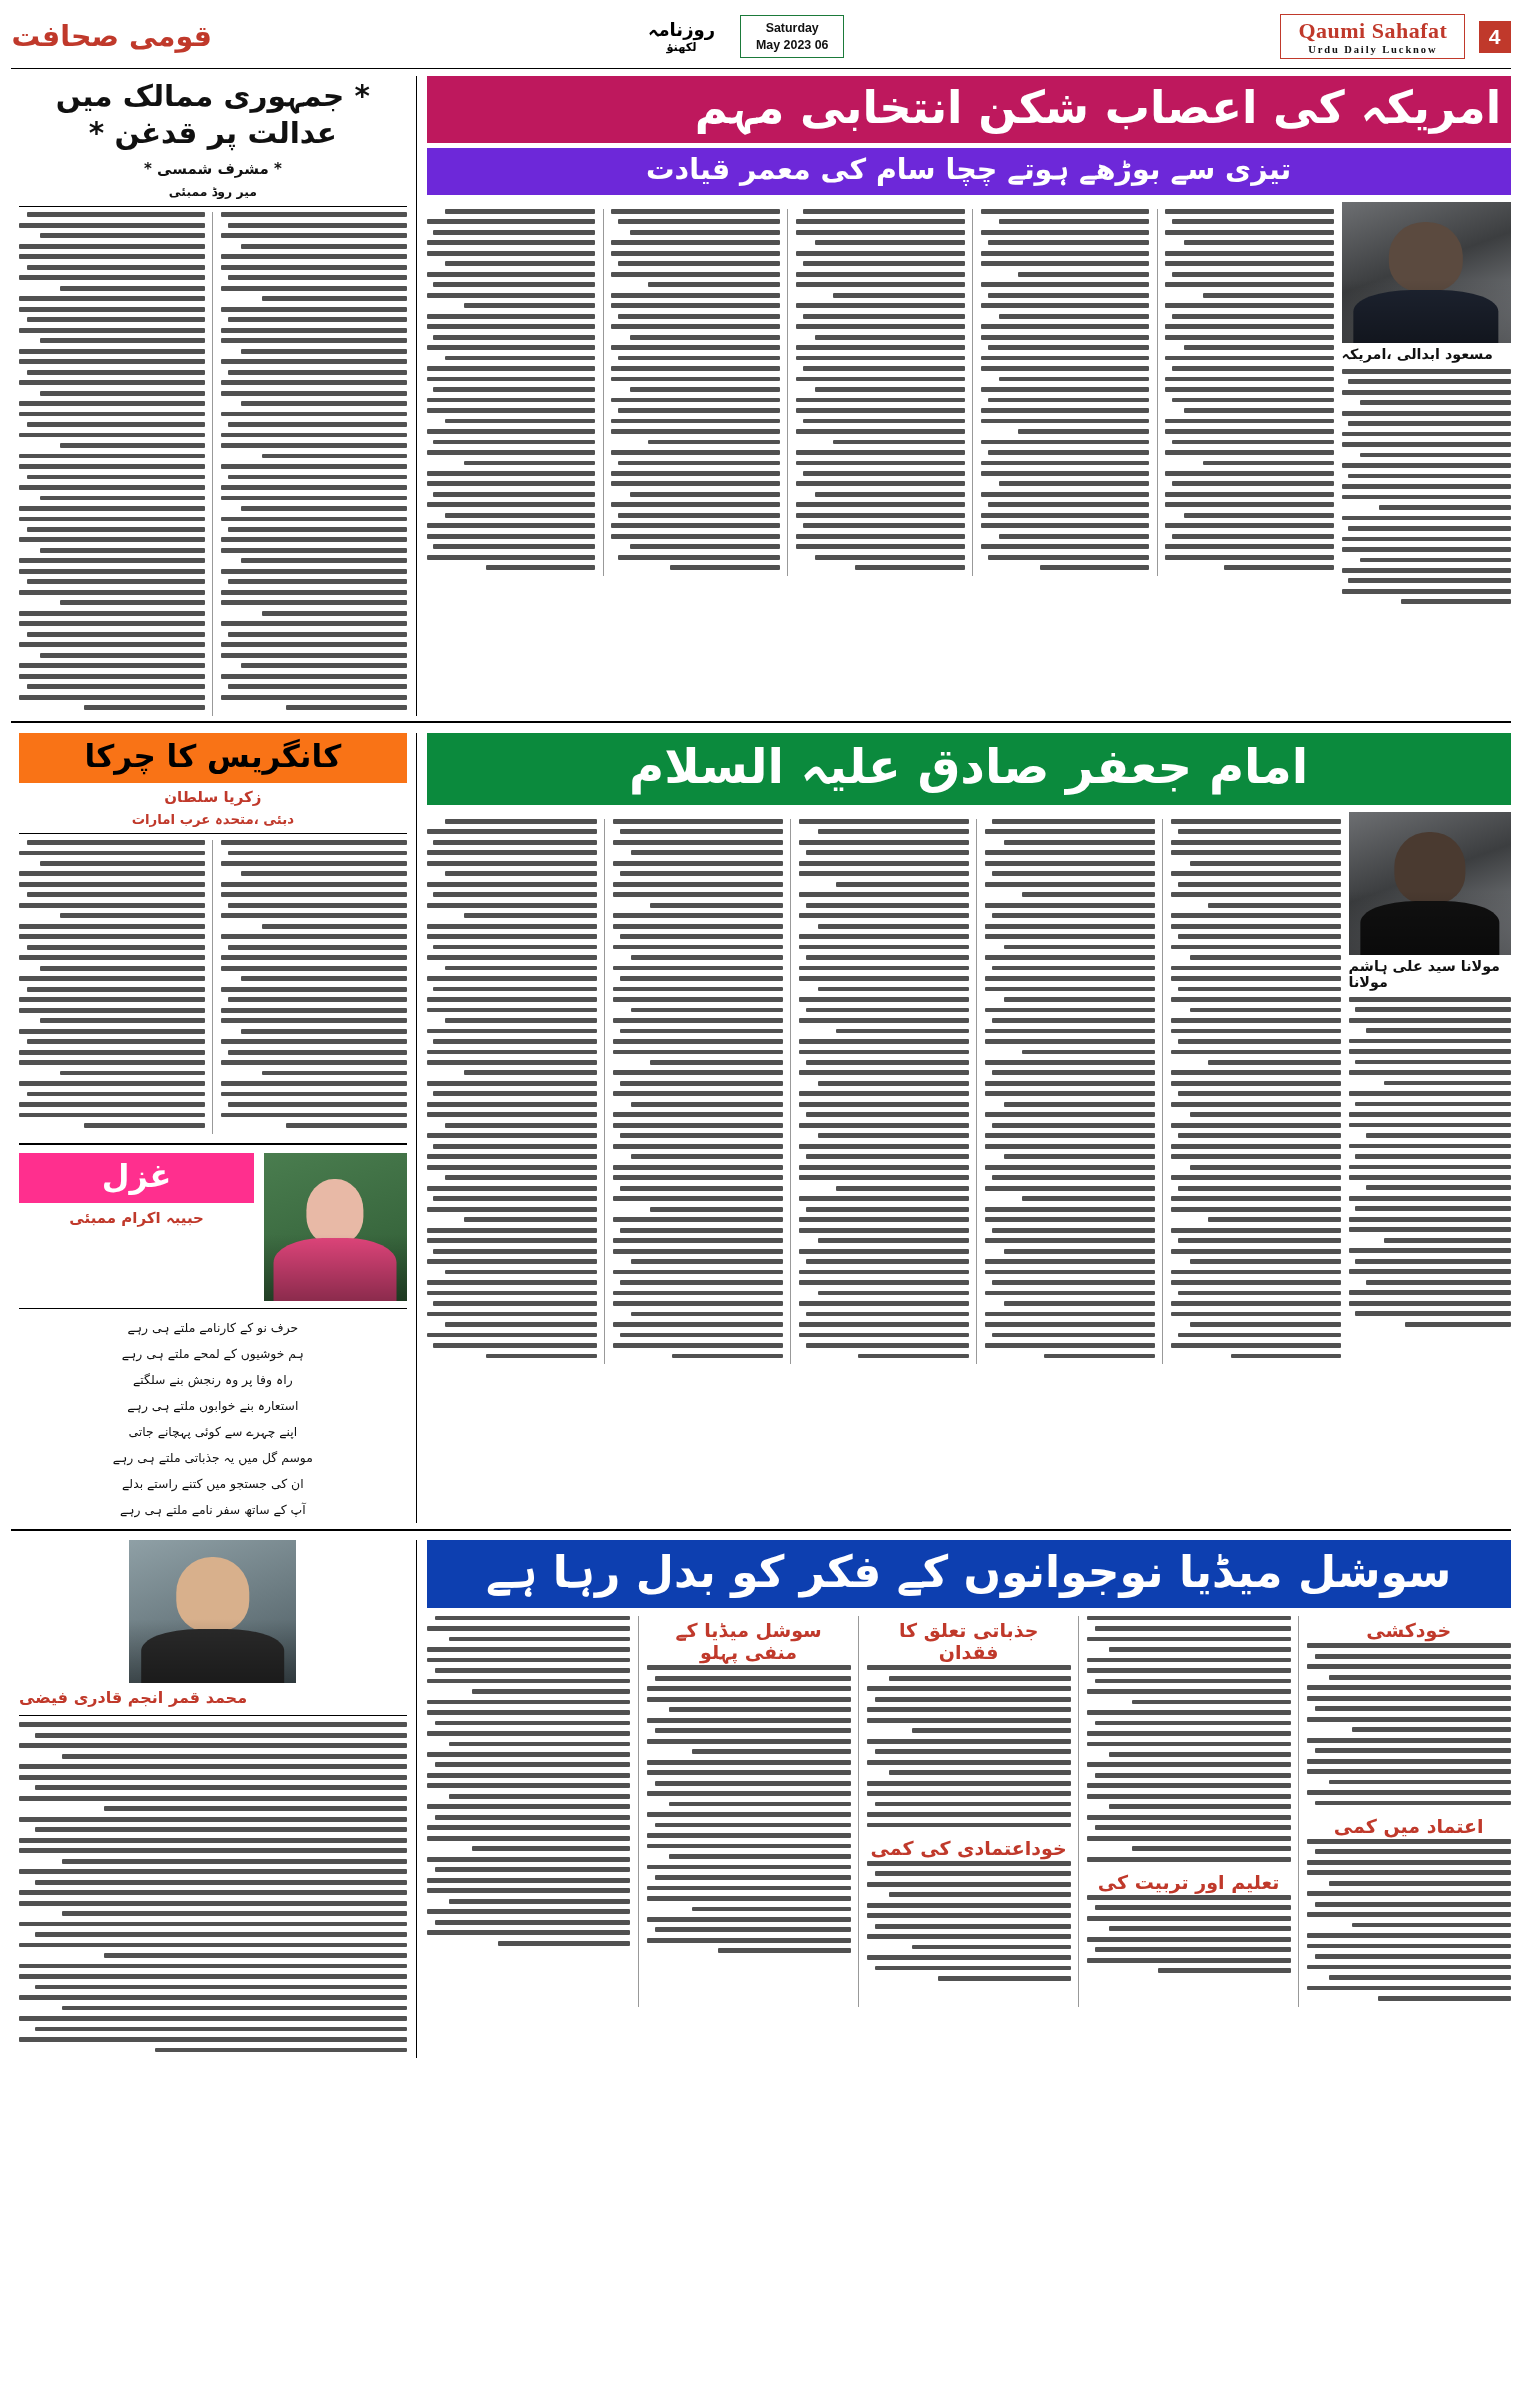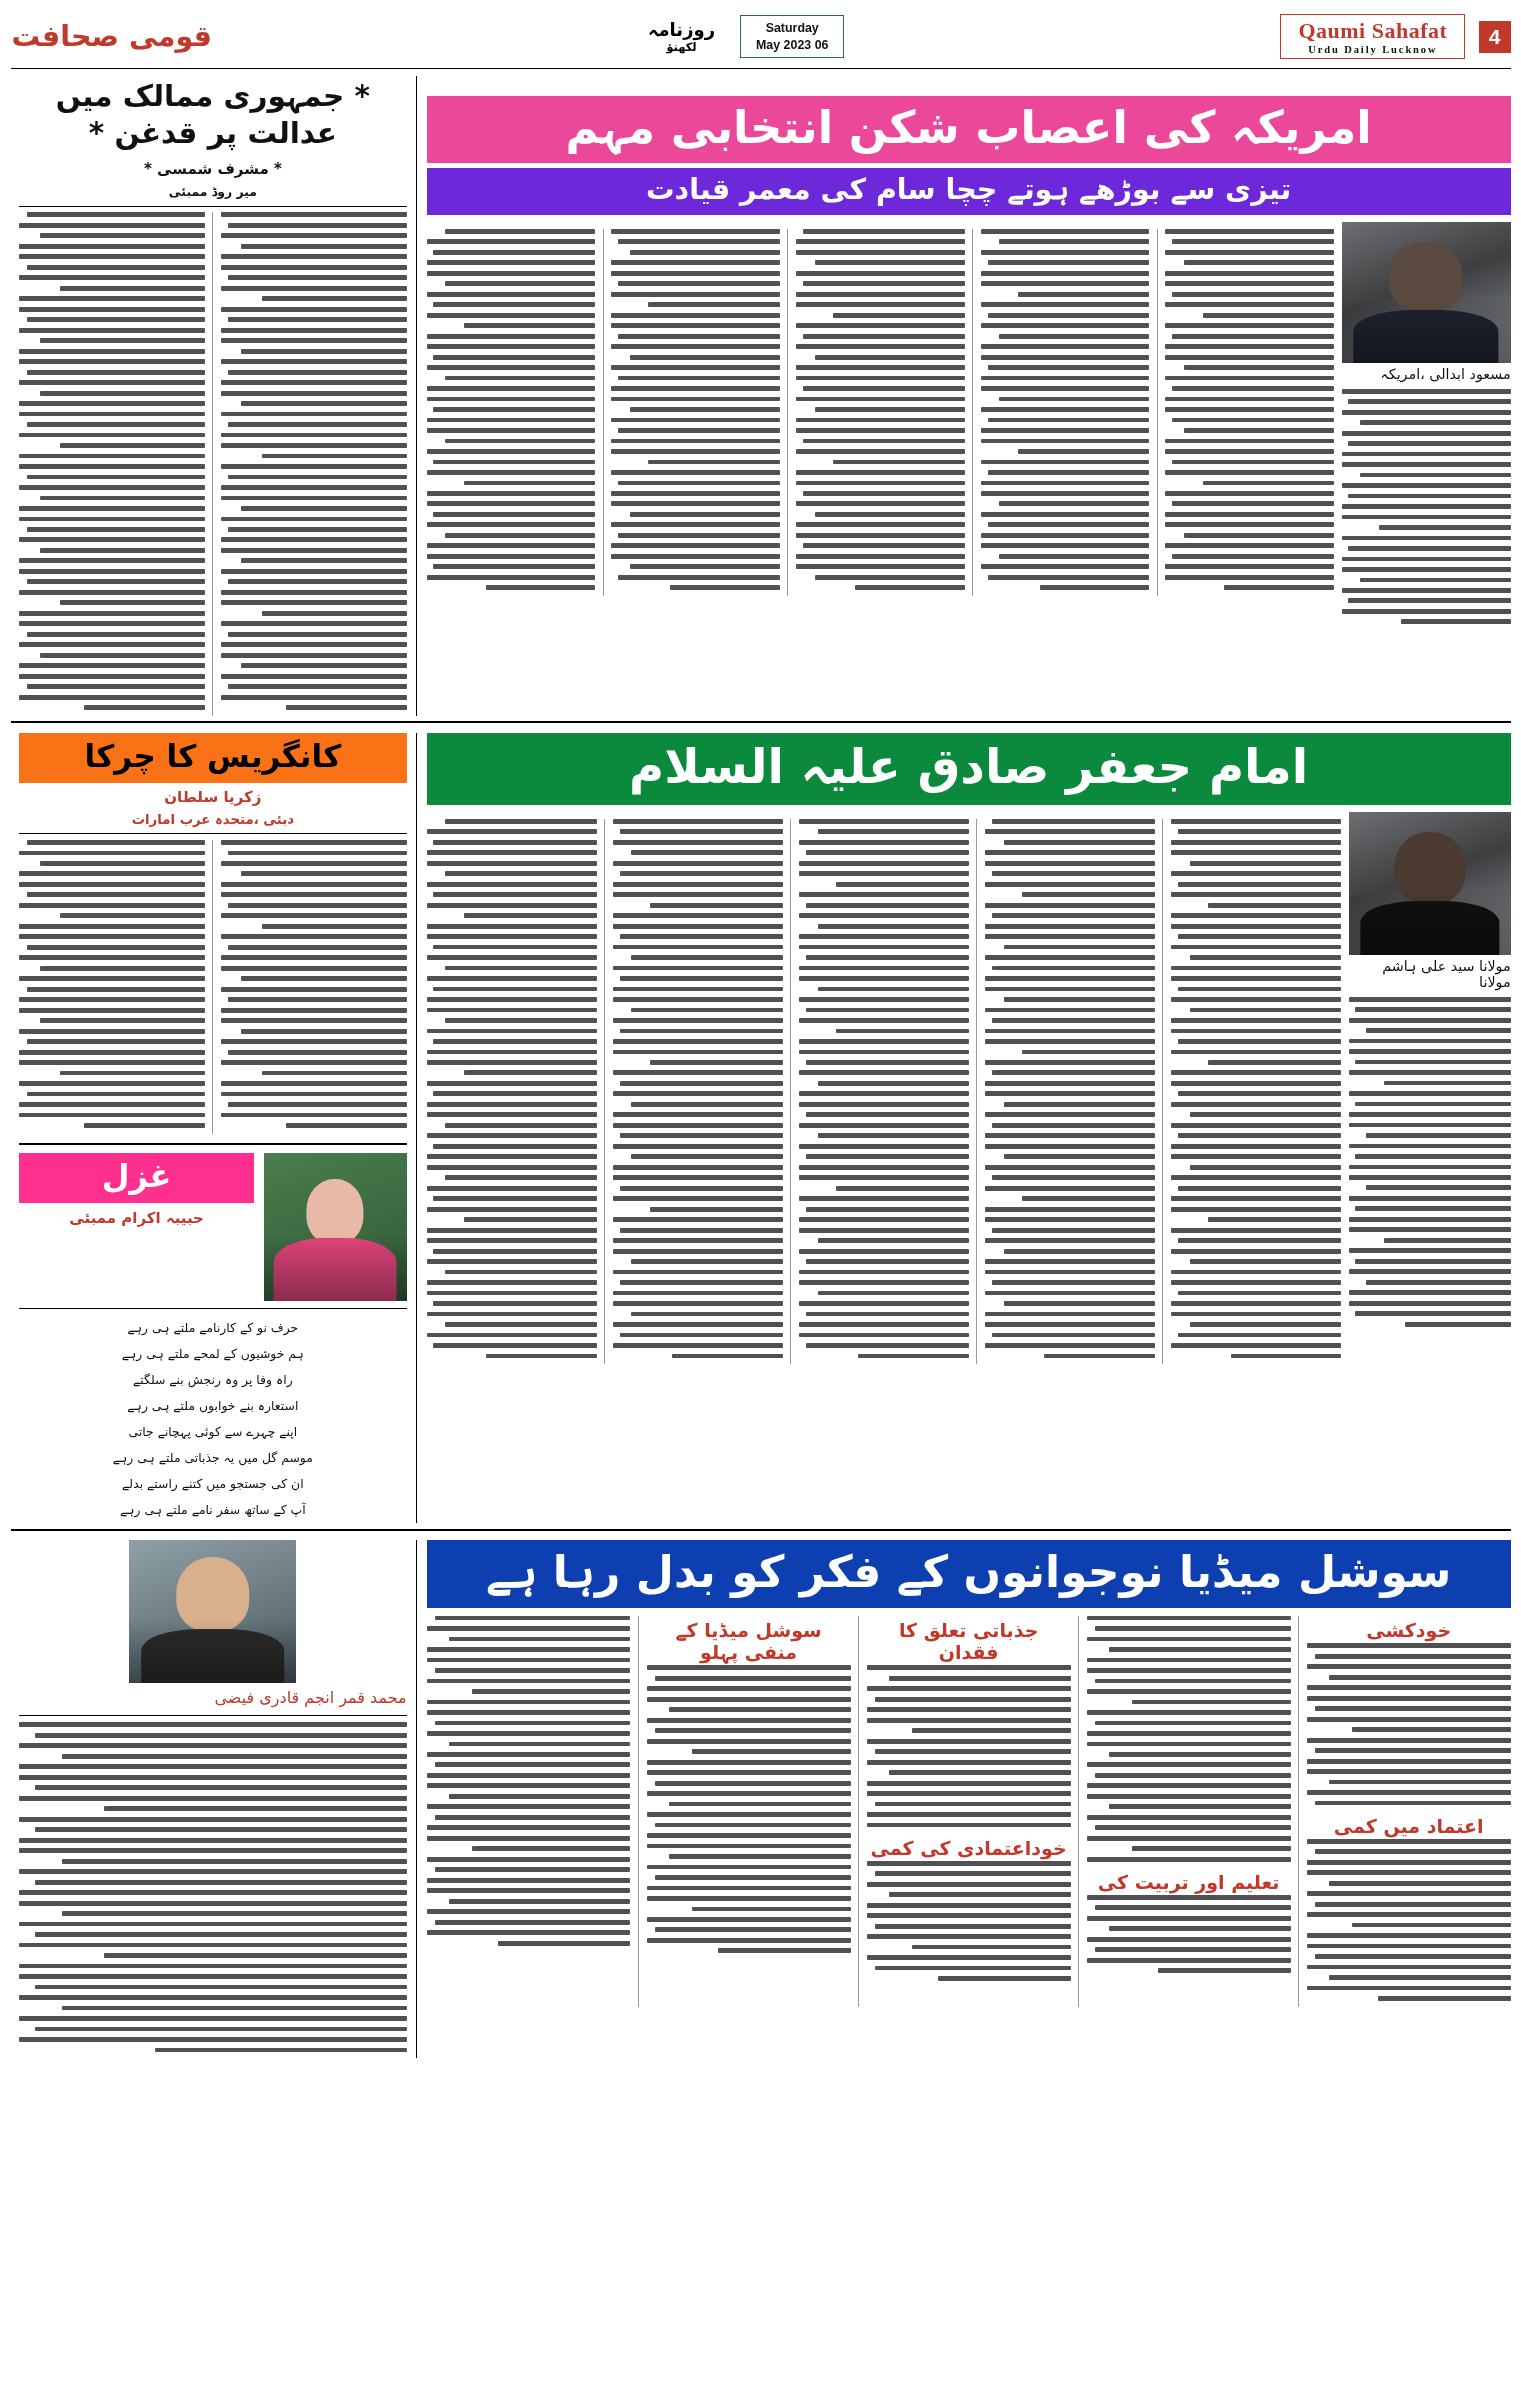--- a/index.html
+++ b/index.html
@@ -67,23 +67,23 @@
 
   .colbox { border-left:1px solid #999; padding-left:7.6px; }
   .colbox:last-child { border-left:none; padding-left:0; }
 
   
   .top { display:flex; gap:9.5px; direction:rtl; margin-top:7.6px; }
   .top-left { width:1084px; }
   .top-right { width:398px; border-right:1.9px solid #000; padding-right:9.5px; }
 
   .banner-red {
-    background:#ec4899; color:#fff; text-align:center;
+    background:#be185d; color:#fff; 
     font-size:45px; font-weight:bold; padding:5.7px 9.5px 9.5px;
-    direction:rtl; line-height:1.15;margin-top:20px;
+    direction:rtl; line-height:1.15;
   }
   .banner-sub {
     background:#6d28d9; color:#fff; text-align:center;
     font-size:28.5px; font-weight:bold; padding:4.8px 9.5px 7.6px;
     direction:rtl; margin-top:5px; line-height:1.2;
   }
 
   .photo {
     background:linear-gradient(160deg,#6d6f72 0%,#3c3e40 45%,#8d9094 100%);
     position:relative; overflow:hidden;
@@ -95,21 +95,21 @@
   .photo .head {
     position:absolute; left:50%; transform:translateX(-50%); top:14%;
     width:44%; height:50%; border-radius:48% 48% 42% 42%;
     background:#5b4a3f;
   }
   .photo .body {
     position:absolute; left:50%; transform:translateX(-50%); bottom:0;
     width:86%; height:38%; border-radius:40% 40% 0 0; background:#1d2330;
   }
   .cap {
-    text-align:right; font-size:14.3px; font-weight:normal; direction:rtl;
+    text-align:left; font-size:14.3px; font-weight:bold; direction:rtl;
     padding:2.9px 0; color:#111;
   }
 
   .hdr-green-box {
     background:#0b8a3d; color:#fff; text-align:center; direction:rtl;
     font-size:26px; font-weight:bold; padding:6.7px 7.6px 9.5px; line-height:1.25;
   }
   .byline { text-align:center; font-size:13.3px; font-weight:bold; direction:rtl; padding:2.9px 0; }
 
   .cols-5 { display:flex; gap:7.6px; direction:rtl; margin-top:6.7px; }

